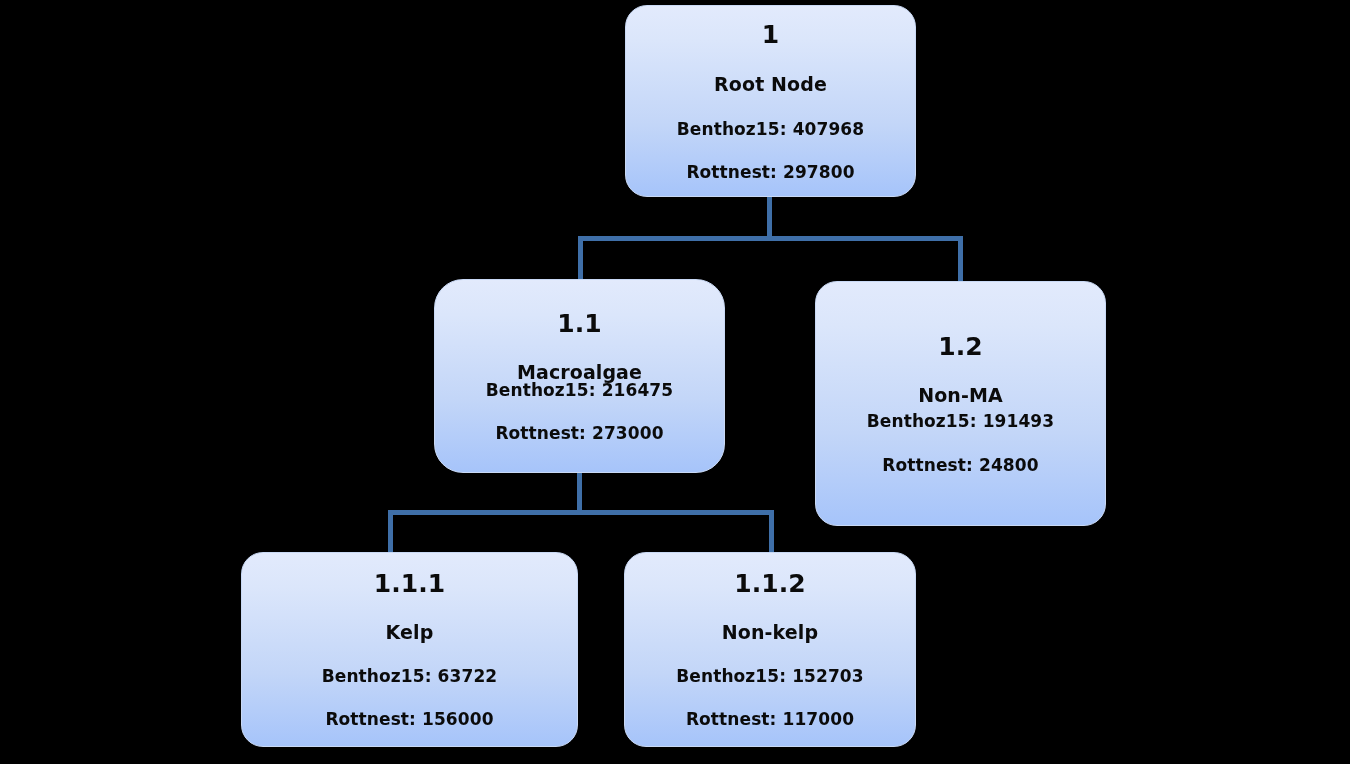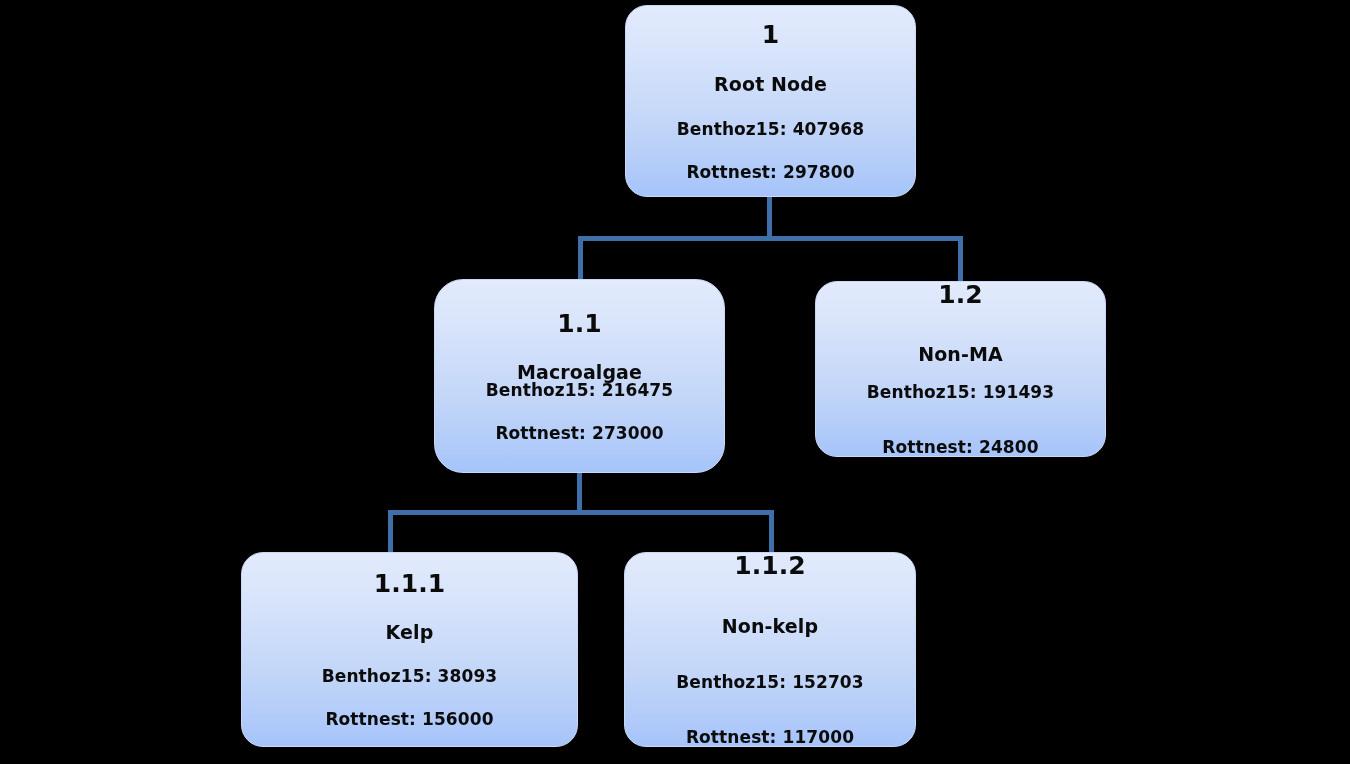--- a/index.html
+++ b/index.html
@@ -95,34 +95,34 @@
     <div class="node-line node-stat">Rottnest: 297800</div>
   </div>
 
   <div class="node lvl1" style="left:434px; top:279px; width:291px; height:194px;border-radius:29px;">
     <div class="node-line node-id">1.1</div>
     <div class="node-line node-label">Macroalgae</div>
     <div class="node-line node-stat node-stat1">Benthoz15: 216475</div>
     <div class="node-line node-stat">Rottnest: 273000</div>
   </div>
 
-  <div class="node tight" style="left:815px; top:281px; width:291px; height:176px;justify-content:space-between;">
+  <div class="node tight" style="left:815px; top:281px; width:291px; height:245px;">
     <div class="node-line node-id">1.2</div>
     <div class="node-line node-label">Non-MA</div>
     <div class="node-line node-stat node-stat1">Benthoz15: 191493</div>
     <div class="node-line node-stat">Rottnest: 24800</div>
   </div>
 
   <div class="node lvl2" style="left:241px; top:552px; width:337px; height:195px;">
     <div class="node-line node-id">1.1.1</div>
     <div class="node-line node-label">Kelp</div>
-    <div class="node-line node-stat node-stat1">Benthoz15: 38093</div>
+    <div class="node-line node-stat node-stat1">Benthoz15: 63722</div>
     <div class="node-line node-stat">Rottnest: 156000</div>
   </div>
 
-  <div class="node lvl2" style="left:624px; top:552px; width:292px; height:195px;justify-content:space-between;">
+  <div class="node lvl2" style="left:624px; top:552px; width:292px; height:195px;">
     <div class="node-line node-id">1.1.2</div>
     <div class="node-line node-label">Non-kelp</div>
     <div class="node-line node-stat node-stat1">Benthoz15: 152703</div>
     <div class="node-line node-stat">Rottnest: 117000</div>
   </div>
 
 </div>
 
 </body></html>

